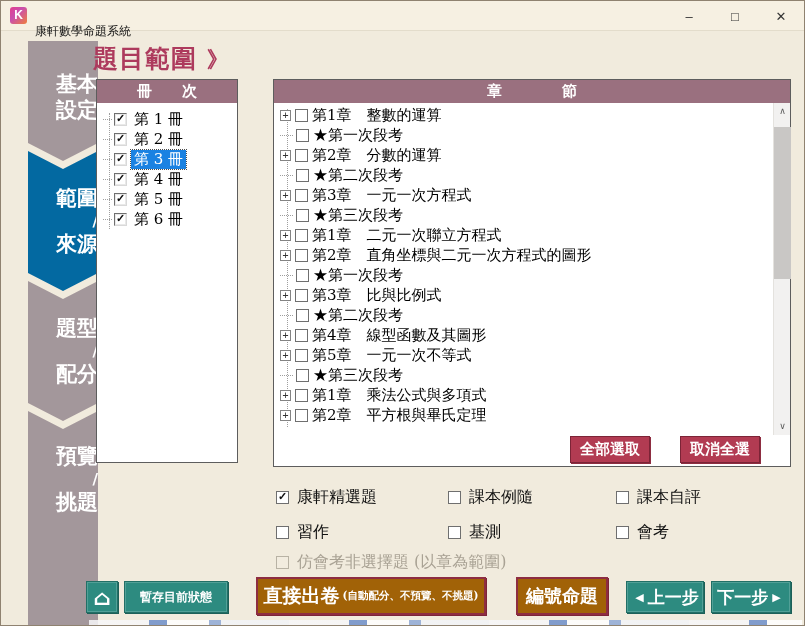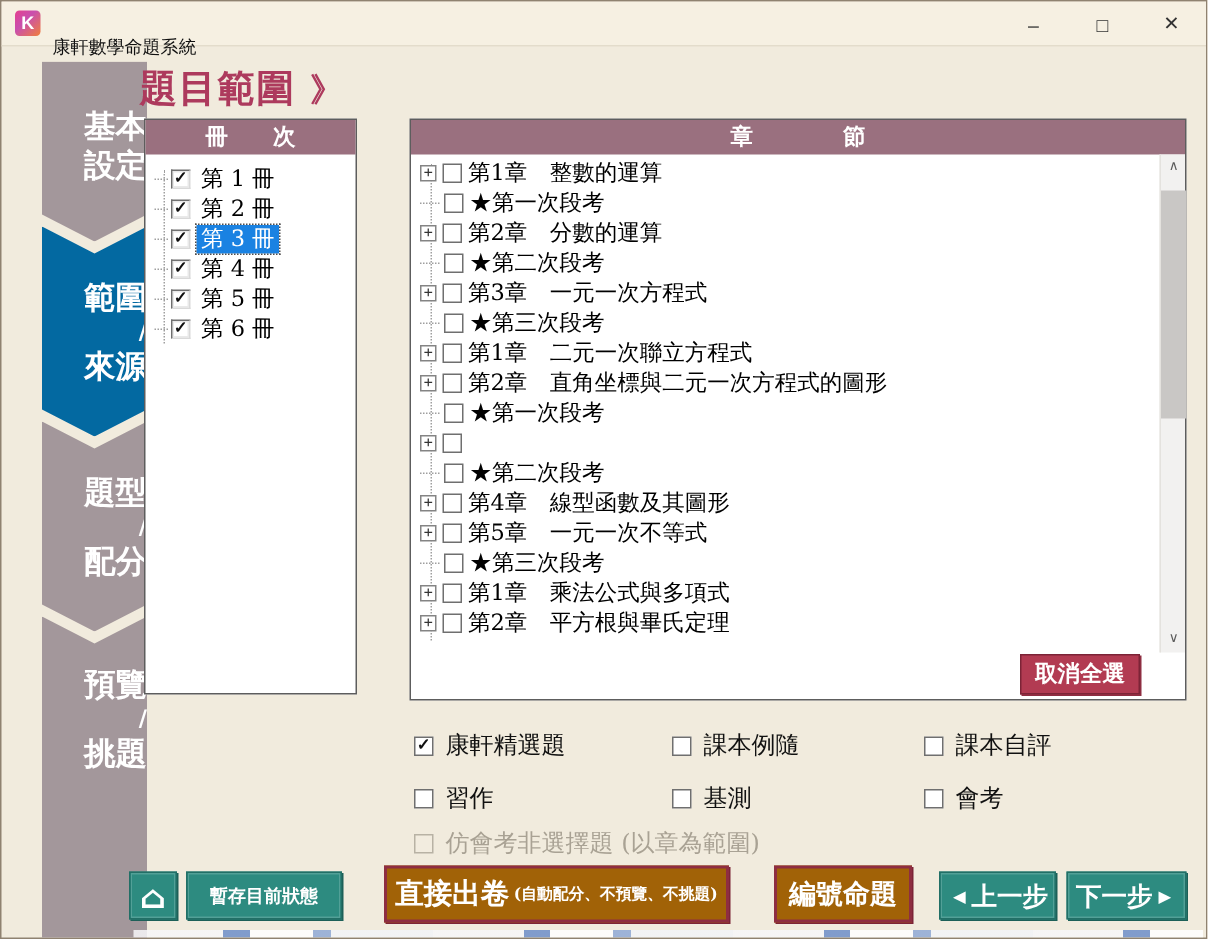--- a/index.html
+++ b/index.html
@@ -264,20 +264,21 @@
         <span class="tlabel">第2章　直角坐標與二元一次方程式的圖形</span>
       </div>
       <div class="trow">
         <span class="stub-wide"></span>
         <span class="cb"></span>
         <span class="tlabel">★第一次段考</span>
       </div>
       <div class="trow">
         <span class="expand">+</span>
         <span class="cb"></span>
+        <span class="tlabel">第3章　比與比例式</span>
       </div>
       <div class="trow">
         <span class="stub-wide"></span>
         <span class="cb"></span>
         <span class="tlabel">★第二次段考</span>
       </div>
       <div class="trow">
         <span class="expand">+</span>
         <span class="cb"></span>
         <span class="tlabel">第4章　線型函數及其圖形</span>
@@ -304,20 +305,21 @@
       </div>
     </div>
 
     <div class="scrollbar">
       <div class="scroll-btn scroll-up">∧</div>
       <div class="scroll-thumb"></div>
       <div class="scroll-btn scroll-down">∨</div>
     </div>
 
     <div class="chapter-btns">
+      <div class="btn-crimson-sm">全部選取</div>
       <div class="btn-crimson-sm">取消全選</div>
     </div>
   </div>
 
 
   <div class="src-opt" style="left:275px; top:486px;">
     <span class="cb">
         <i>✓</i>
       </span>
     <span>康軒精選題</span>

